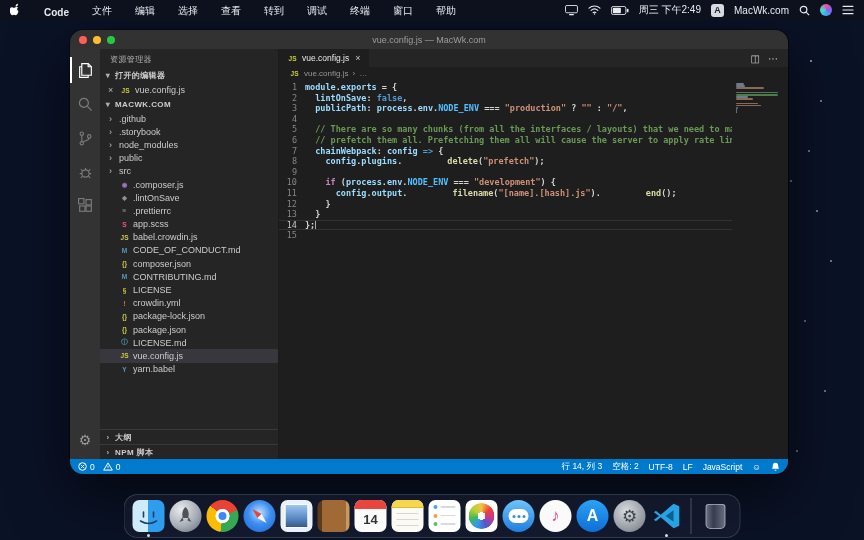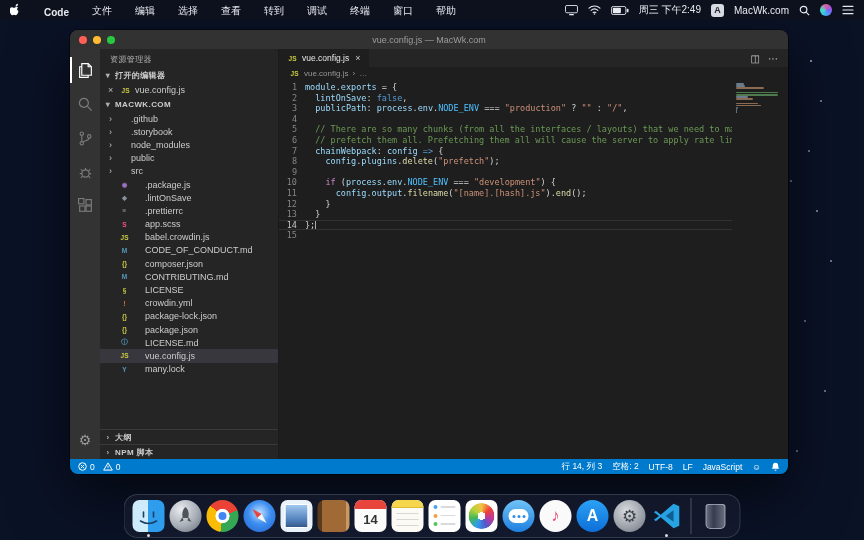--- a/index.html
+++ b/index.html
@@ -27,21 +27,21 @@
   .mb-item { cursor:default; }
   .mb-right { margin-left:auto; display:flex; align-items:center; gap:10px; }
   .mb-right svg { display:block; }
   .ime-box { width:13px; height:13px; background:#d7dae0; color:#1c1f2b; border-radius:3px;
     font-size:9px; font-weight:bold; display:flex; align-items:center; justify-content:center; }
   .siri-orb { width:12px; height:12px; border-radius:50%;
     background:conic-gradient(#e457a5,#8a5cf5,#3fa9f5,#41e0c9,#e457a5); }
 
   
   .vscode { position:absolute; left:70px; top:30px; width:718px; height:444px;
-    background:#1e1e1e; border-radius:8px; overflow:hidden;
+    background:#1e1e1e; border-radius:13px; overflow:hidden;
     box-shadow:0 22px 60px rgba(0,0,0,.6), 0 0 0 1px rgba(0,0,0,.4); 
     display:flex; flex-direction:column; }
   .titlebar { height:19px; background:#323233; display:flex; align-items:center; position:relative; flex:0 0 auto; }
   .traffic { display:flex; gap:6px; padding-left:9px; }
   .tl { width:8px; height:8px; border-radius:50%; }
   .tl.r { background:#ff5f57; } .tl.y { background:#febc2e; } .tl.g { background:#28c840; }
   .win-title { position:absolute; left:0; right:0; text-align:center; color:#9d9d9d; font-size:9px; pointer-events:none; }
 
   .win-body { flex:1 1 auto; display:flex; min-height:0; }
 
@@ -63,41 +63,41 @@
   .sec-head .chev { font-size:8px; color:#b0b0b0; width:8px; text-align:center; }
   .oe-row { display:flex; align-items:center; height:14px; padding:0 6px 0 8px; gap:4px; }
   .oe-close { color:#b9b9b9; font-size:9px; width:8px; }
   .fglyph { font-weight:bold; font-size:6.5px; width:11px; text-align:center; flex:0 0 auto; }
   .tree { overflow:hidden; }
   .tree-row { display:flex; align-items:center; height:13.2px; padding-left:9px; gap:3px; white-space:nowrap; }
   .tree-row .chev { color:#c0c0c0; font-size:9px; width:7px; }
   .tree-row.file .chev { visibility:hidden; }
   .tree-row.file { padding-left:9px; }
   .tree-row.selected { background:#37373d; }
-  .tree-label { overflow:hidden; text-overflow:ellipsis;margin-left:12px; }
+  .tree-label { overflow:hidden; text-overflow:ellipsis; }
   .sb-spacer { flex:1; }
   .sb-bottom .sec-head { border-top:1px solid #3a3a3a; }
 
   
   .editor { flex:1; display:flex; flex-direction:column; background:#1e1e1e; min-width:0; border-left:1px solid #1b1b1c; }
   .tabbar { height:18px; background:#252526; display:flex; align-items:stretch; flex:0 0 auto; }
   .tab { display:flex; align-items:center; gap:4px; padding:0 8px; background:#1e1e1e;
     color:#e7e7e7; font-size:8.5px; border-right:1px solid #252526; }
   .tab-close { color:#c5c5c5; font-size:9px; margin-left:2px; }
   .tab-actions { margin-left:auto; display:flex; align-items:center; gap:8px; padding-right:10px; color:#c5c5c5; font-size:10px; }
   .breadcrumb { height:13px; display:flex; align-items:center; gap:4px; padding:0 10px;
     color:#969696; font-size:8px; flex:0 0 auto; }
   .code { flex:1; position:relative; overflow:hidden; font-family:"DejaVu Sans Mono", monospace; font-size:8.5px; padding-top:2px; }
   .code-line { display:flex; height:10.6px; line-height:10.6px; white-space:pre; }
   .code-line.current { border-top:1px solid #323232; border-bottom:1px solid #323232; height:10.6px; line-height:8.6px; }
   .ln { width:26px; text-align:right; color:#858585; flex:0 0 auto; padding-right:8px; }
   .code-line.current .ln { color:#c6c6c6; }
-  .lt { flex:1; overflow:hidden; }
+  .lt { flex:1; overflow:hidden;font-weight:bold; }
   .tk-p { color:#d4d4d4; } .tk-v { color:#9cdcfe; } .tk-k { color:#569cd6; }
-  .tk-s { color:#ce9178; } .tk-c { color:#6a9955; } .tk-f { color:#dcdcaa; }
+  .tk-s { color:#ce9178; } .tk-c { color:#6a9955; } .tk-f { color:#dcdcaa;margin-left:45px; }
   .tk-kc { color:#c586c0; } .tk-cn { color:#4fc1ff; }
   .cursor { display:inline-block; width:1px; height:8px; background:#aeafad; vertical-align:-1px; }
   .minimap-col { position:absolute; top:0; right:0; width:56px; bottom:0; background:#1e1e1e; }
   .minimap { position:absolute; top:3px; left:4px; width:44px; }
   .mm-line { height:1.6px; margin-bottom:0.6px; border-radius:1px; }
 
   
   .statusbar { height:15px; background:#007acc; color:#ffffff; display:flex; align-items:center;
     font-size:8.5px; padding:0 8px; gap:10px; flex:0 0 auto; }
   .sb-left { display:flex; align-items:center; gap:8px; }
@@ -312,21 +312,21 @@
               <span class="tree-label">public</span>
             </div>
             <div class="tree-row folder">
               <span class="chev">›</span>
 
               <span class="tree-label">src</span>
             </div>
             <div class="tree-row file">
               <span class="chev">›</span>
               <span class="fglyph" style="color: rgb(160, 116, 196);">◉</span>
-              <span class="tree-label">.package.js</span>
+              <span class="tree-label">.composer.js</span>
             </div>
             <div class="tree-row file">
               <span class="chev">›</span>
               <span class="fglyph" style="color: rgb(138, 145, 153);">◆</span>
               <span class="tree-label">.lintOnSave</span>
             </div>
             <div class="tree-row file">
               <span class="chev">›</span>
               <span class="fglyph" style="color: rgb(138, 145, 153);">≡</span>
               <span class="tree-label">.prettierrc</span>
@@ -382,21 +382,21 @@
               <span class="tree-label">LICENSE.md</span>
             </div>
             <div class="tree-row file selected">
               <span class="chev">›</span>
               <span class="fglyph" style="color: rgb(203, 203, 65);">JS</span>
               <span class="tree-label">vue.config.js</span>
             </div>
             <div class="tree-row file">
               <span class="chev">›</span>
               <span class="fglyph" style="color: rgb(81, 154, 186);">Y</span>
-              <span class="tree-label">many.lock</span>
+              <span class="tree-label">yarn.babel</span>
             </div>
         </div>
 
         <div class="sb-spacer"></div>
         <div class="sb-bottom">
           <div class="sec-head">
               <span class="chev">›</span>
               <span>大纲</span>
             </div>
             <div class="sec-head">

